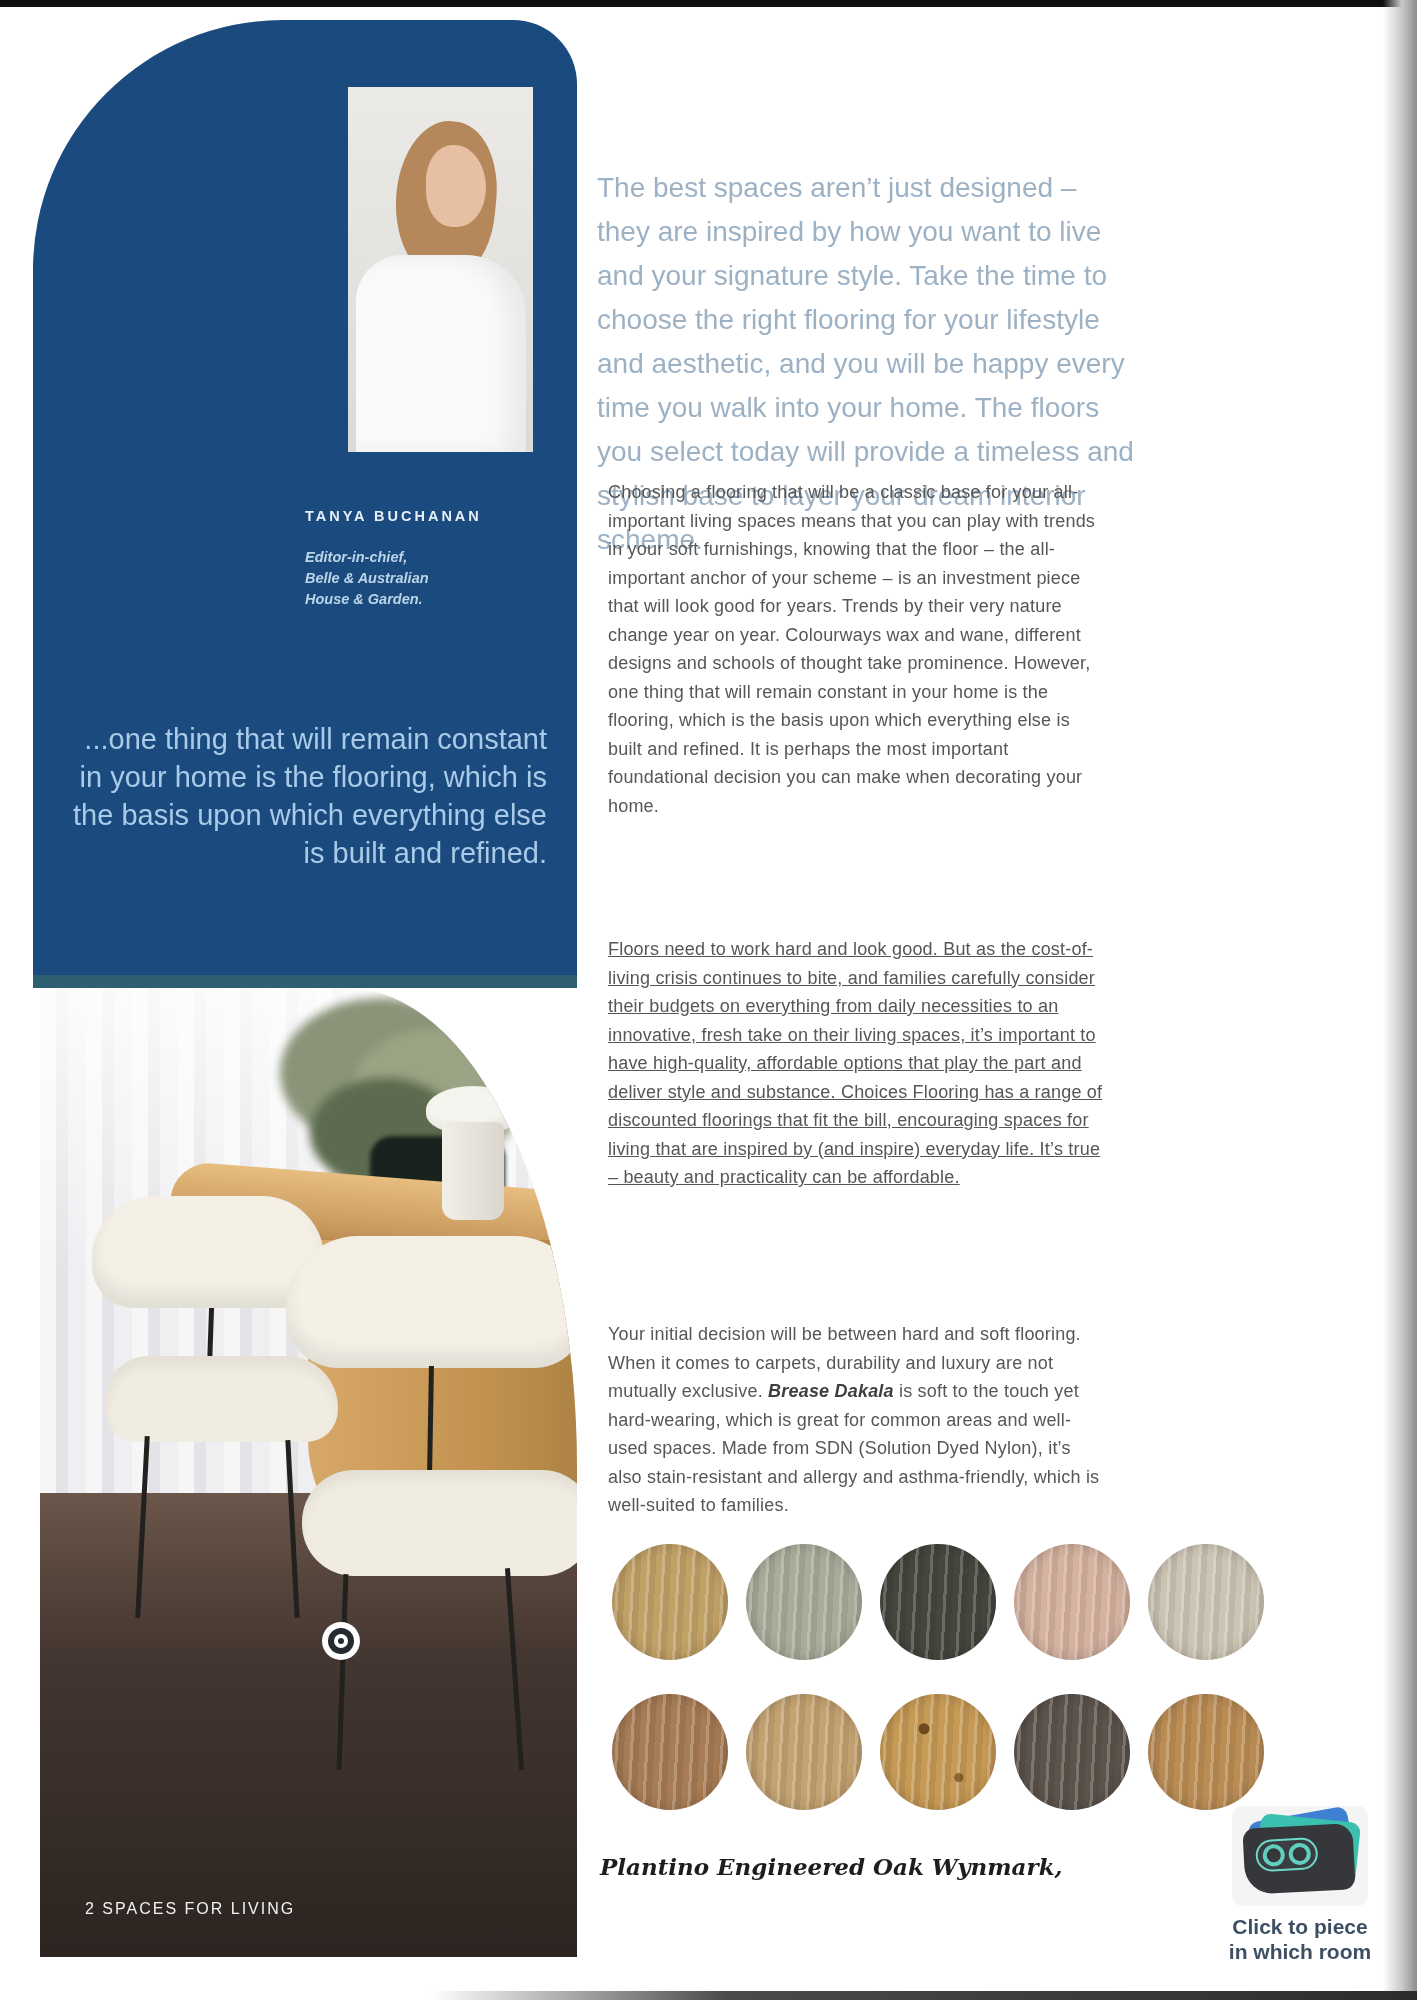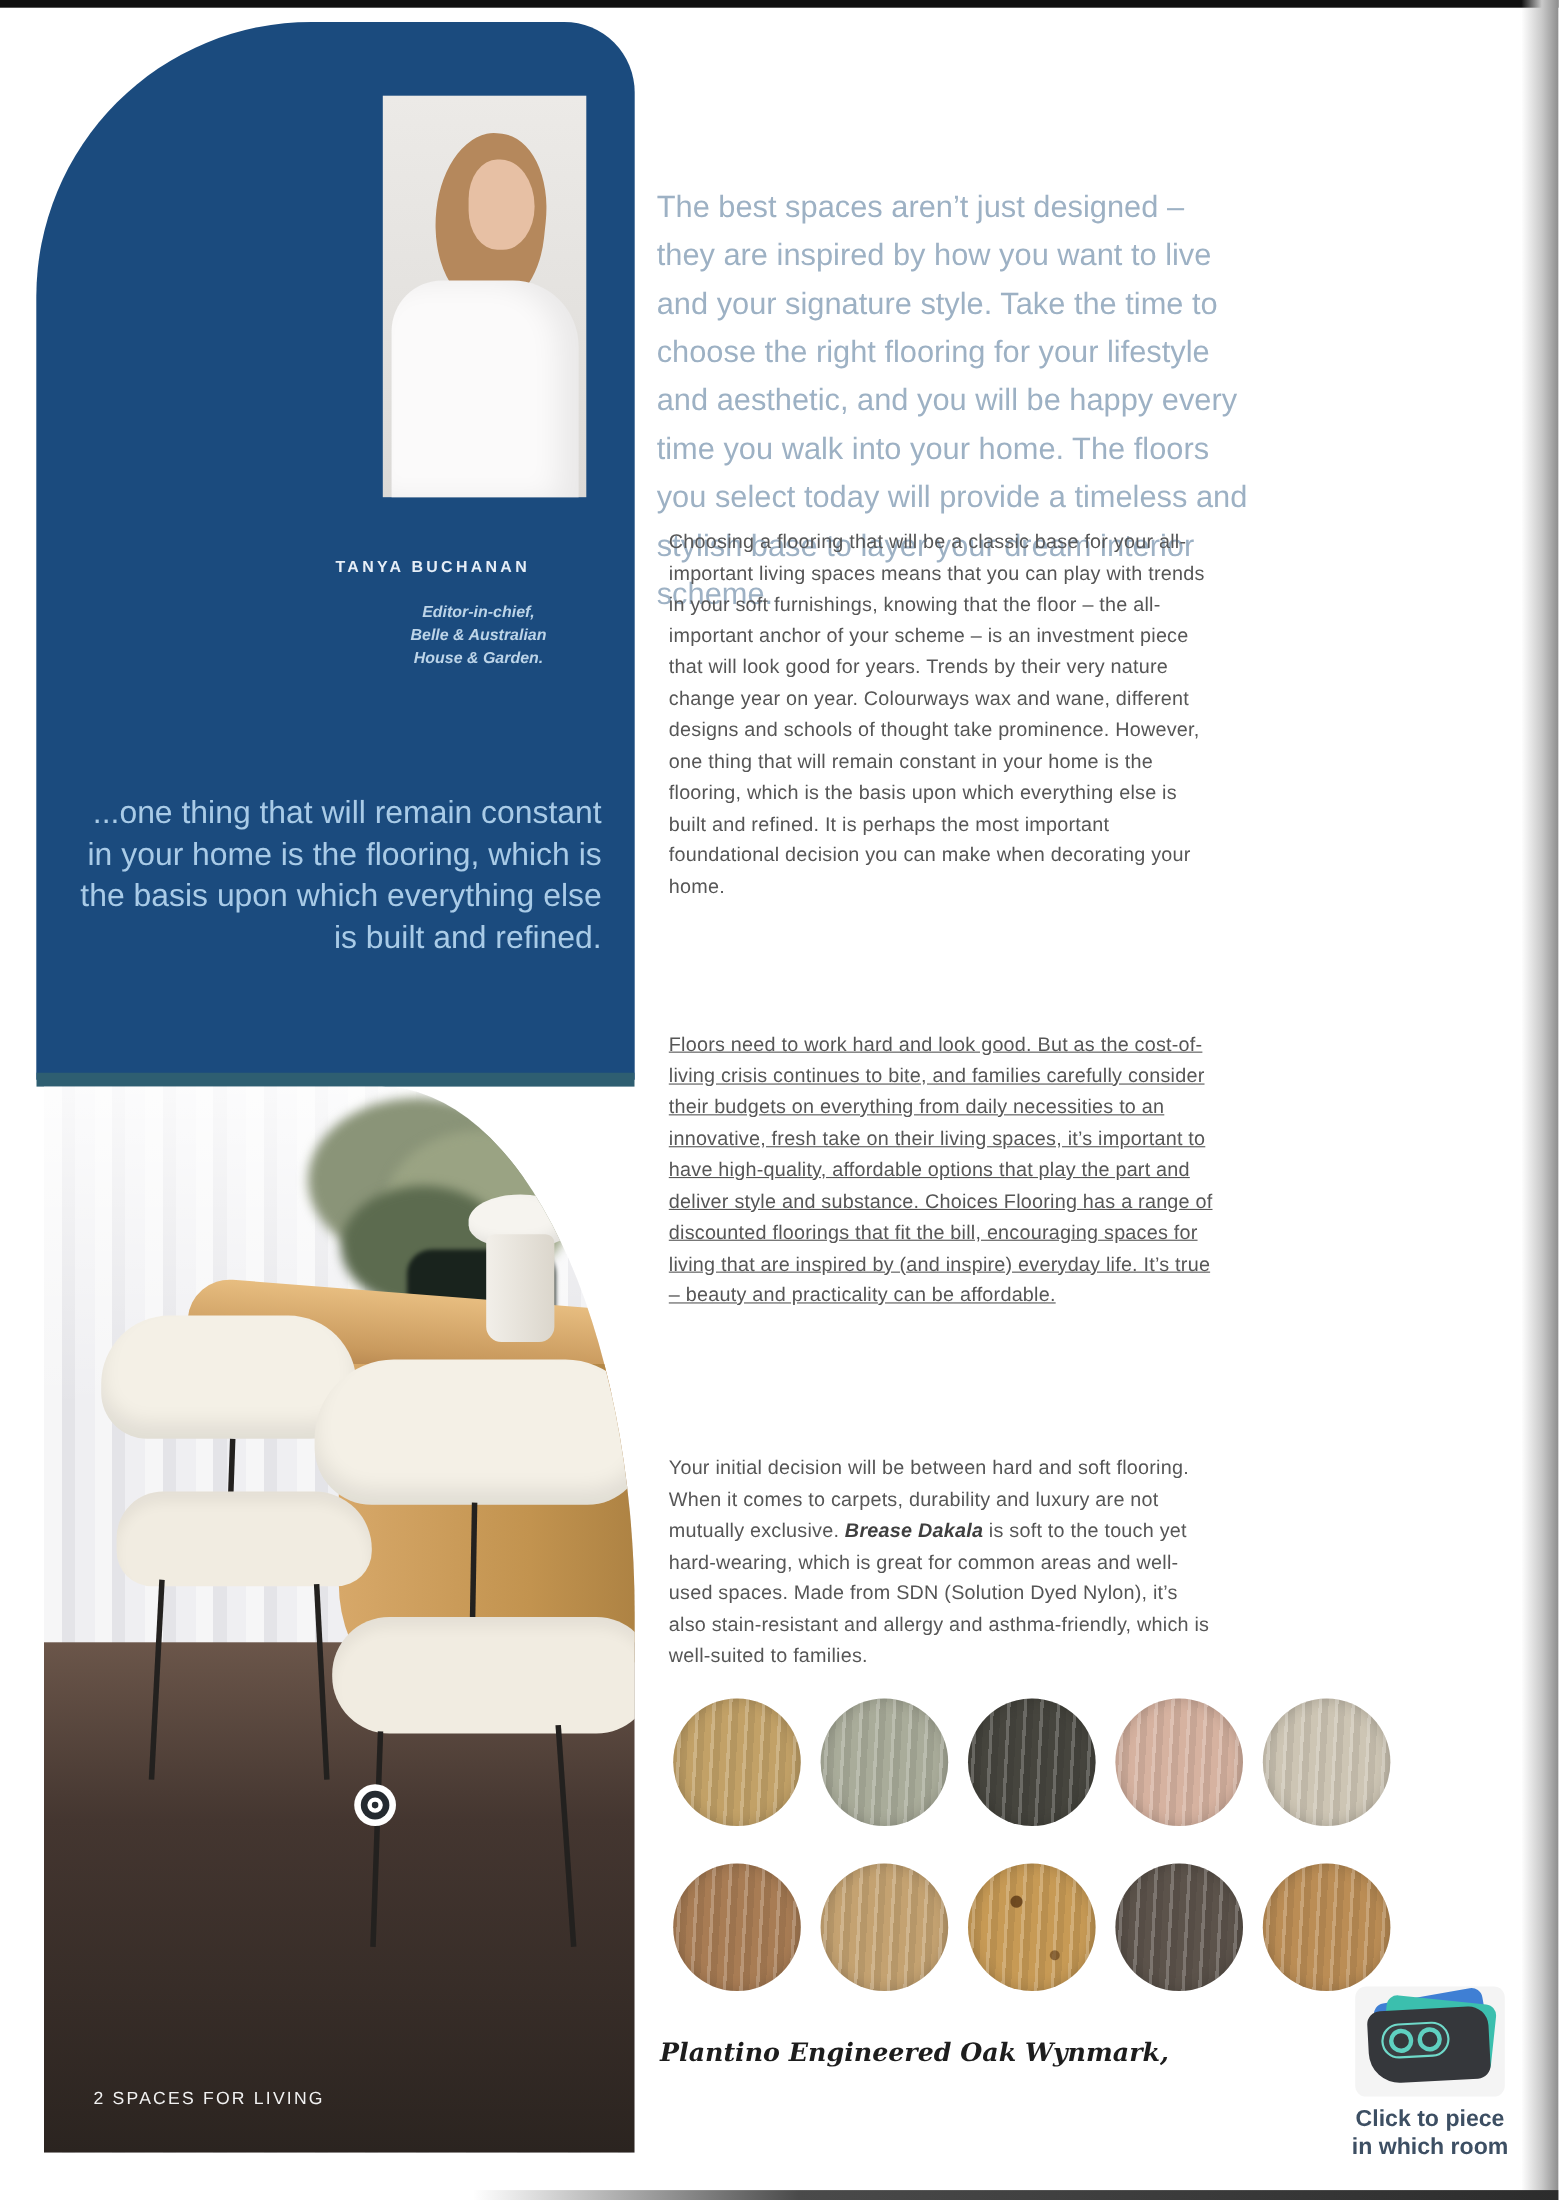--- a/index.html
+++ b/index.html
@@ -18,21 +18,21 @@
   .profile-photo{position:absolute;left:315px;top:67px;width:185px;height:365px;
          background:linear-gradient(180deg,#eceae7 0%,#e3e1de 60%,#dcdad7 100%);overflow:hidden;}
   .pp-hair{position:absolute;left:48px;top:34px;width:100px;height:158px;background:#b5885c;
          border-radius:50% 50% 45% 55%;transform:rotate(6deg);}
   .pp-face{position:absolute;left:78px;top:58px;width:60px;height:82px;background:#e7c0a4;
          border-radius:50% 60% 55% 50%;}
   .pp-blouse{position:absolute;left:8px;top:168px;width:170px;height:200px;background:#fbfafa;
          border-radius:46px 60px 0 0;box-shadow:inset -18px 0 26px rgba(0,0,0,.07);}
   .profile-name{position:absolute;left:272px;top:488px;width:260px;text-align:left;
          color:#e6eef7;font-size:14.5px;font-weight:bold;letter-spacing:3px;}
-  .profile-credit{position:absolute;left:272px;top:527px;width:260px;text-align:center;
+  .profile-credit{position:absolute;left:272px;top:527px;width:260px;
          color:#bcd4e8;font-size:14.5px;line-height:21px;font-style:italic;font-weight:bold;}
   .profile-credit span{display:block;}
   .quote{position:absolute;right:30px;top:700px;width:478px;text-align:right;
          color:#a9cbe7;font-size:29px;line-height:38px;}
 
   
   .photo{position:absolute;left:40px;top:988px;width:537px;height:969px;
          border-top-right-radius:230px 480px;overflow:hidden;
          background:repeating-linear-gradient(90deg,#f6f6f7 0 16px,#e4e4e8 16px 28px,#efeff2 28px 46px);}
   .photo-light{position:absolute;left:0;top:0;right:0;height:30%;

